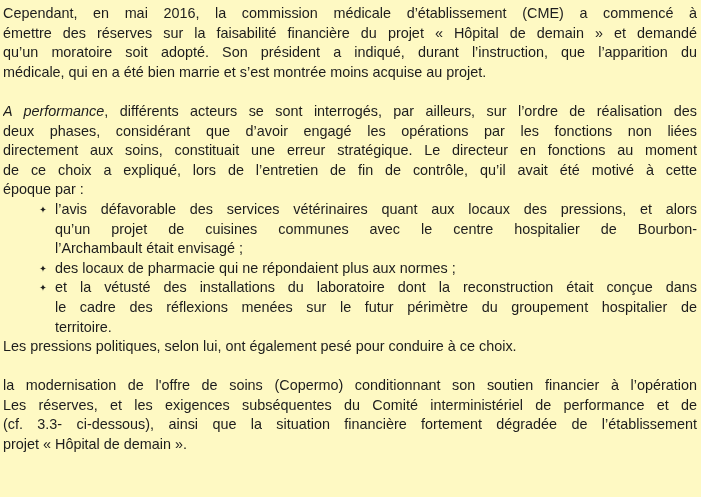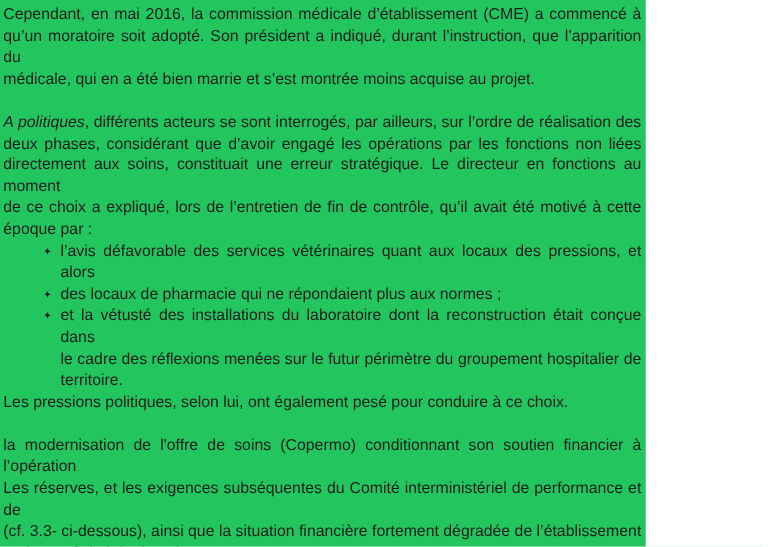--- a/index.html
+++ b/index.html
@@ -2,24 +2,24 @@
 <html lang="fr"><head>
 <meta charset="utf-8">
 <style>
   html, body {
     margin: 0;
     padding: 0;
     background: #ffffff;
   }
   .page {
     position: relative;
-    width: 587px;
+    width: 701px;
     height: 497px;
     box-sizing: border-box;
-    background: #22c55e;
+    background: #fef9c3;
     color: #1d1d1d;
     font-family: "Liberation Sans", "DejaVu Sans", sans-serif;
     font-size: 14.4px;
     line-height: 19.6px;
     padding: 4px 4px 16px 3px;
     overflow: hidden;
   }
   .line {
     text-align: justify;
     overflow: hidden;
@@ -49,39 +49,42 @@
     font-style: italic;
   }
 </style>
 </head>
 <body>
 
 <div class="page">
 
   <div>
     <div class="line j">Cependant, en mai 2016, la commission médicale d’établissement (CME) a commencé à</div>
+    <div class="line j">émettre des réserves sur la faisabilité financière du projet « Hôpital de demain » et demandé</div>
     <div class="line j">qu’un moratoire soit adopté. Son président a indiqué, durant l’instruction, que l’apparition du</div>
     <div class="line last">médicale, qui en a été bien marrie et s’est montrée moins acquise au projet.</div>
   </div>
 
   <div class="spacer"></div>
 
   <div>
-    <div class="line j"><em class="lead">A politiques</em><span>, différents acteurs se sont interrogés, par ailleurs, sur l’ordre de réalisation des</span></div>
+    <div class="line j"><em class="lead">A performance</em><span>, différents acteurs se sont interrogés, par ailleurs, sur l’ordre de réalisation des</span></div>
     <div class="line j">deux phases, considérant que d’avoir engagé les opérations par les fonctions non liées</div>
     <div class="line j">directement aux soins, constituait une erreur stratégique. Le directeur en fonctions au moment</div>
     <div class="line j">de ce choix a expliqué, lors de l’entretien de fin de contrôle, qu’il avait été motivé à cette</div>
     <div class="line last">époque par :</div>
   </div>
 
   <div>
 
     <div class="bullet-item">
       <span class="bullet-marker">✦</span>
       <div class="line j">l’avis défavorable des services vétérinaires quant aux locaux des pressions, et alors</div>
+      <div class="line j">qu’un projet de cuisines communes avec le centre hospitalier de Bourbon-</div>
+      <div class="line last">l’Archambault était envisagé ;</div>
     </div>
 
     <div class="bullet-item">
       <span class="bullet-marker">✦</span>
       <div class="line last">des locaux de pharmacie qui ne répondaient plus aux normes ;</div>
     </div>
 
     <div class="bullet-item">
       <span class="bullet-marker">✦</span>
       <div class="line j">et la vétusté des installations du laboratoire dont la reconstruction était conçue dans</div>

